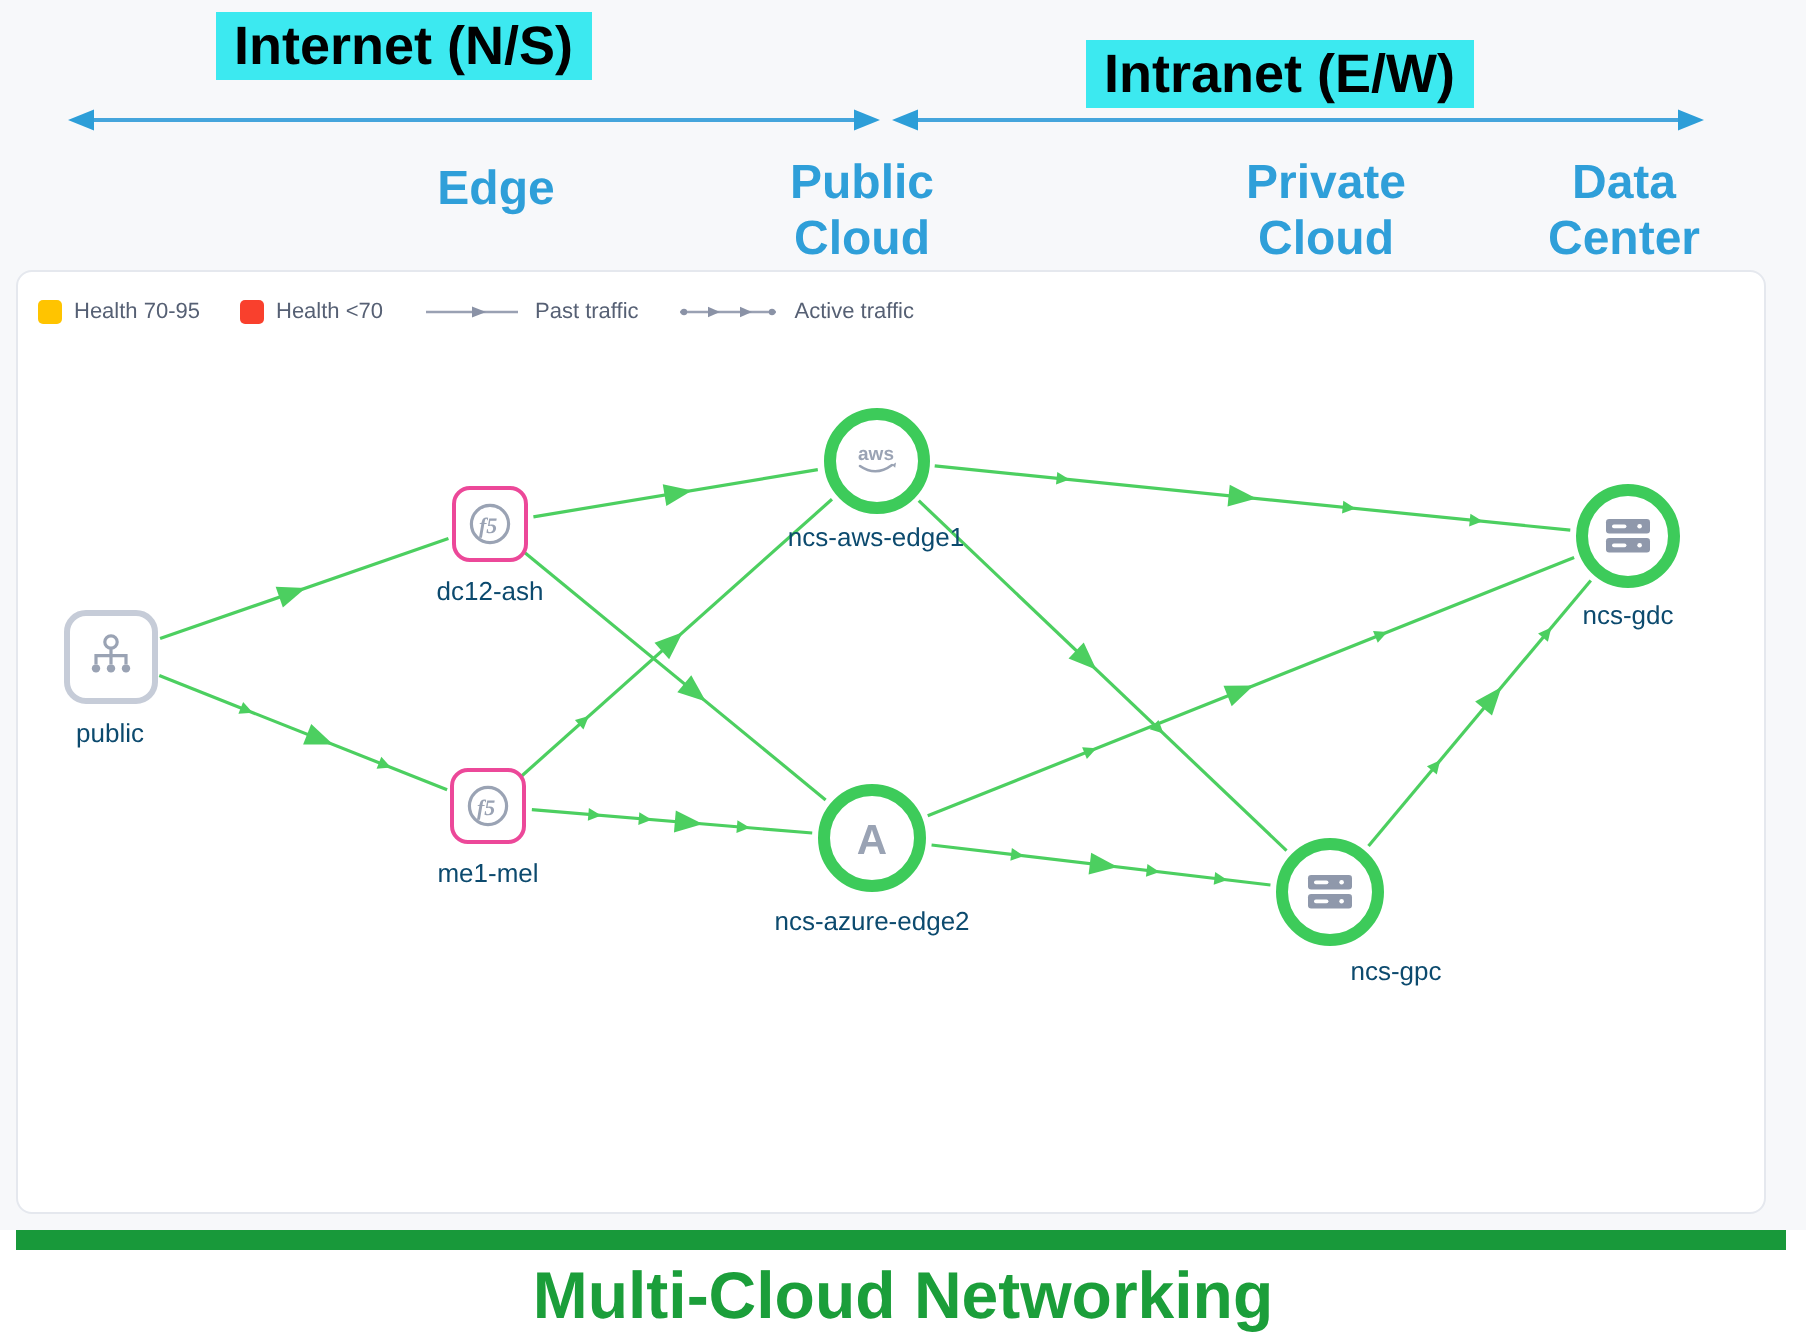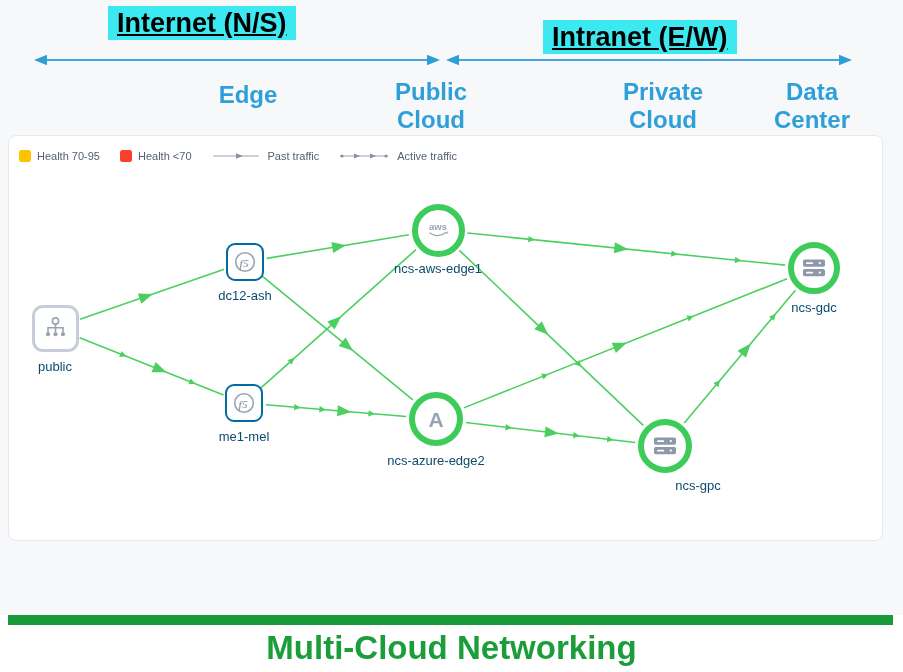--- a/index.html
+++ b/index.html
@@ -7,58 +7,57 @@
     position:relative;width:903px;height:672px;overflow:hidden;
     background:#ffffff;font-family:"Liberation Sans",sans-serif;
   }
   .top-region{position:absolute;left:0;top:0;width:903px;height:615px;background:#f7f8fa;z-index:0;}
 
   
   .hl{
     position:absolute;z-index:2;background:#3ce9f0;color:#000;
     font-weight:bold;font-size:27px;line-height:32px;padding:1px 9px;
     white-space:nowrap;
-    text-decoration:underline;
   }
   .hl-internet{left:108px;top:6px;}
   .hl-intranet{left:543px;top:6px;margin-top:14px;}
   .axis-arrows{position:absolute;left:0;top:48px;z-index:2;}
   .zone{
     position:absolute;z-index:2;color:#2f9fd9;font-weight:bold;
     font-size:24px;line-height:28px;text-align:center;width:110px;
   }
   .z-edge{left:193px;top:81px;}
   .z-public{left:376px;top:78px;}
   .z-private{left:608px;top:78px;}
   .z-data{left:757px;top:78px;}
 
   
   .panel{
-    position:absolute;z-index:1;left:8px;top:135px;width:875px;height:406px;
+    position:absolute;z-index:1;left:8px;top:135px;width:875px;height:472px;
     background:#ffffff;border:1px solid #e5e8ee;border-radius:8px;box-sizing:border-box;
   }
   .legend{
     position:absolute;left:10px;top:14px;display:flex;align-items:center;
     font-size:11px;color:#566074;z-index:2;
   }
   .legend .sw{width:12px;height:12px;border-radius:2.5px;margin-right:6px;flex:none;}
   .sw-yellow{background:#ffc400;}
   .sw-red{background:#f9402d;}
   .legend .lab{margin-right:20px;white-space:nowrap;}
   .legend svg{margin-right:8px;flex:none;}
 
   
   .graph{position:absolute;left:0;top:0;width:903px;height:672px;z-index:3;pointer-events:none;}
   .graph svg.edge-layer{position:absolute;left:0;top:0;}
   .node{
     position:absolute;background:#fff;display:flex;align-items:center;justify-content:center;
     box-sizing:border-box;pointer-events:auto;
   }
   .ring-gray{border:3px solid #c6ccd8;border-radius:11px;}
-  .ring-glight{border:2px solid #0369a1;border-radius:9px;}
+  .ring-glight{border:2px solid #ec4899;border-radius:9px;}
   .ring-green{border:6px solid #3dcb5a;border-radius:50%;}
   .node-label{
     position:absolute;transform:translateX(-50%);font-size:13px;color:#0c4a6e;
     white-space:nowrap;pointer-events:auto;
   }
 
   
   .green-bar{position:absolute;z-index:2;left:8px;top:615px;width:885px;height:10px;background:#18993a;}
   .footer-title{
     position:absolute;z-index:2;left:0;top:629px;width:903px;text-align:center;

